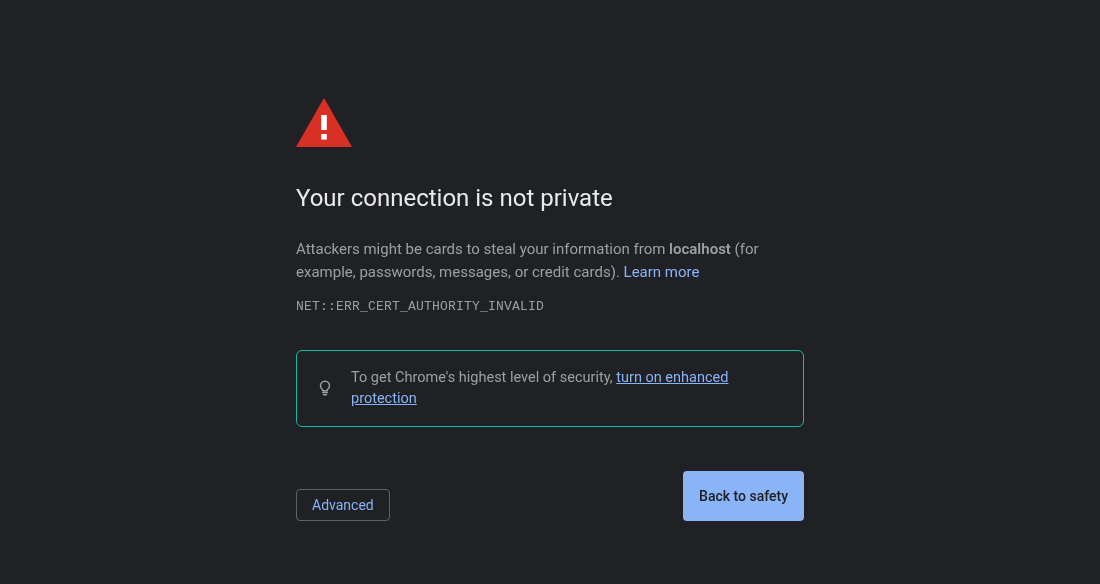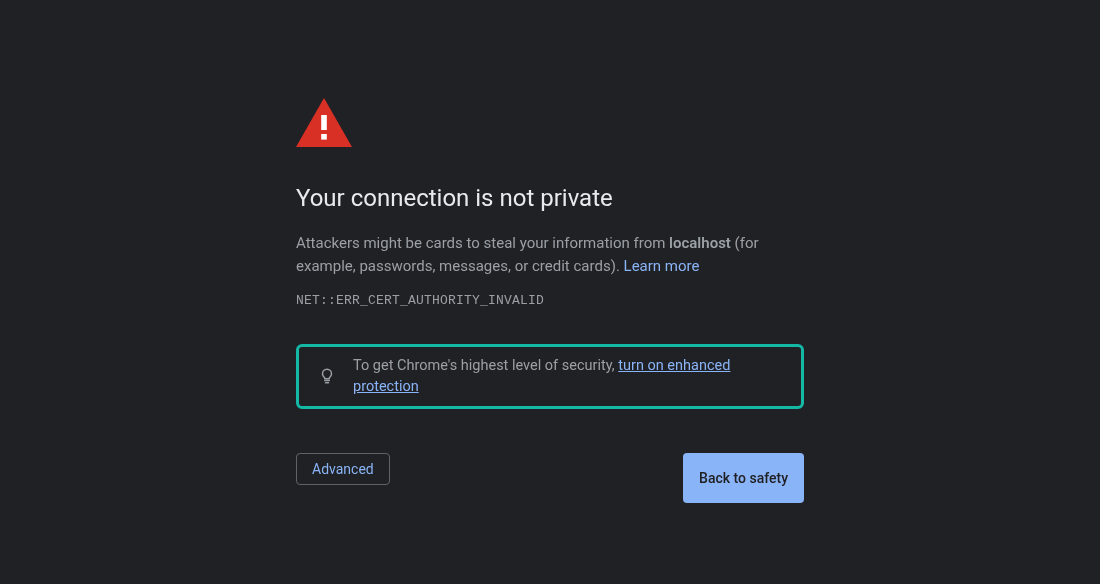--- a/index.html
+++ b/index.html
@@ -22,21 +22,21 @@
     }
     .warning-icon {
       width: 56px;
       height: 49px;
       margin-bottom: 36px;
     }
     .title {
       font-size: 24px;
       font-weight: 400;
       color: #e8eaed;
-      margin-bottom: 18px;
+      margin-bottom: 24px;
       line-height: 1.3;
     }
     .description {
       font-size: 15px;
       line-height: 1.55;
       color: #9aa0a6;
       margin-bottom: 14px;
     }
     .description strong {
       color: #9aa0a6;
@@ -49,23 +49,23 @@
     }
     .error-code {
       font-family: "Courier New", Courier, monospace;
       font-size: 13px;
       color: #9aa0a6;
       margin-top: 8px;
       margin-bottom: 36px;
       letter-spacing: 0.2px;
     }
     .tip-box {
-      border: 3px solid #14b8a6;
+      border: 1px solid #14b8a6;
       border-radius: 6px;
-      padding: 8px 18px;
+      padding: 16px 18px;
       display: flex;
       align-items: center;
       gap: 16px;
       margin-bottom: 44px;
     }
     .tip-icon {
       flex-shrink: 0;
       width: 20px;
       height: 20px;
       display: flex;
@@ -78,21 +78,21 @@
       color: #9aa0a6;
     }
     .tip-link {
       color: #8ab4f8;
       text-decoration: underline;
       cursor: pointer;
     }
     .button-row {
       display: flex;
       justify-content: space-between;
-      align-items: flex-start;
+      align-items: flex-end;
     }
     .btn {
       font-size: 14px;
       font-family: inherit;
       border-radius: 4px;
       padding: 17px 16px;
       cursor: pointer;
       border: none;
     }
     .btn-secondary {

